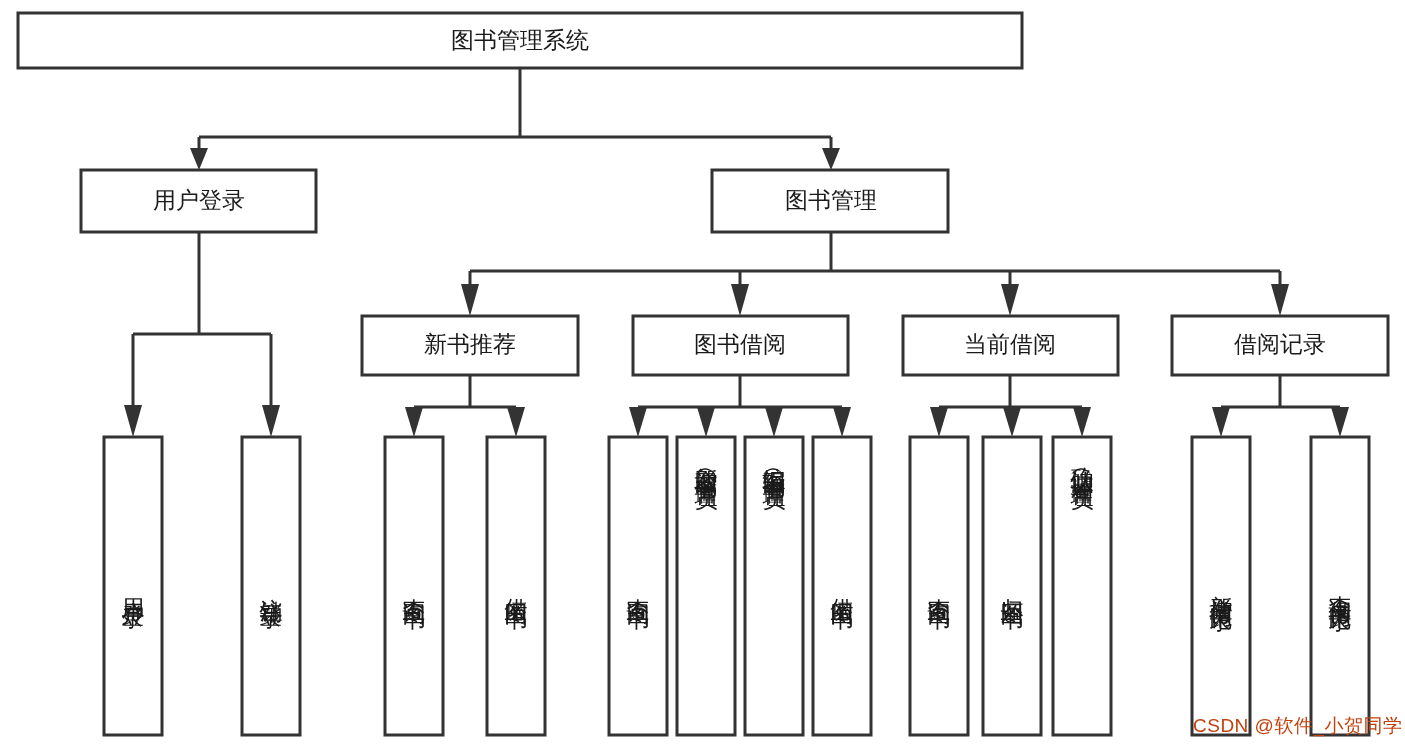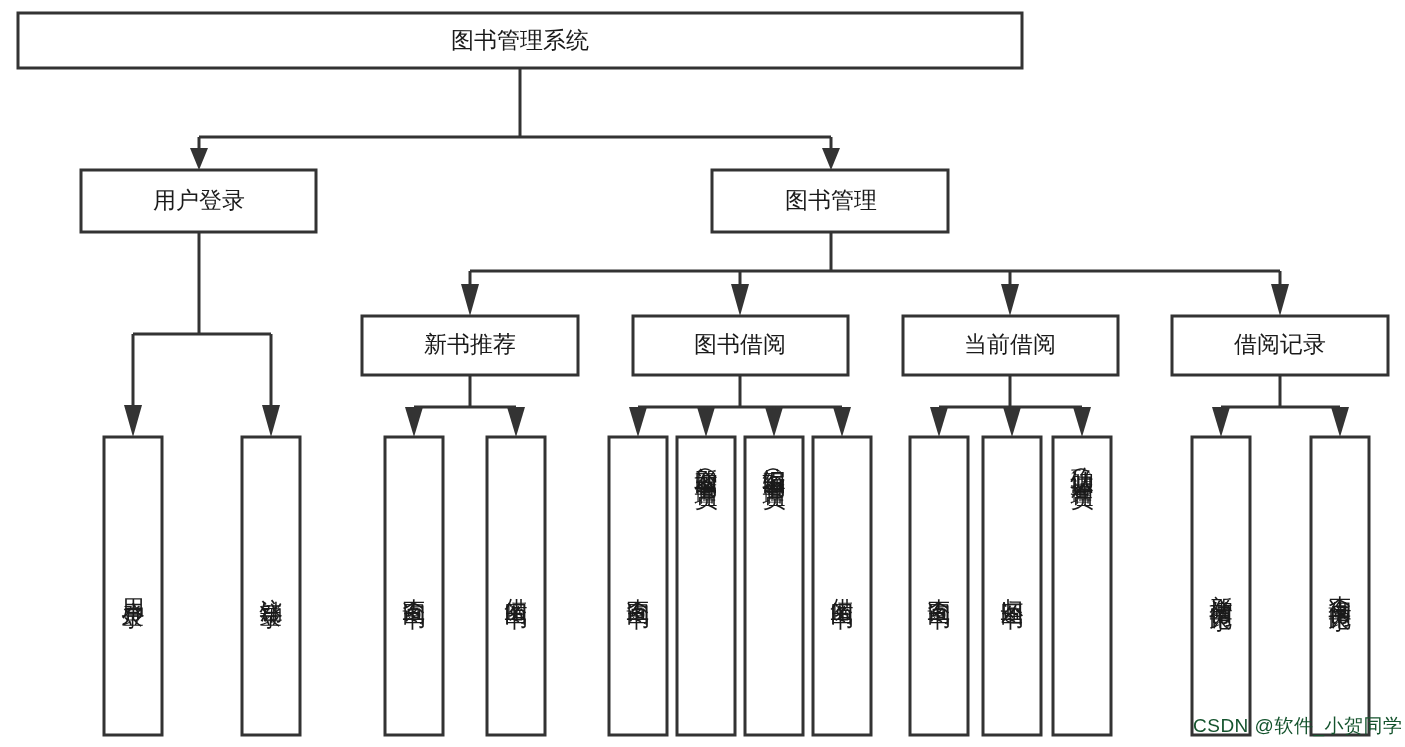--- a/index.html
+++ b/index.html
@@ -59,21 +59,21 @@
     color: #1a1a1a;
     white-space: nowrap;
     text-align: center;
   }
   .watermark {
     position: absolute;
     left: 1193px;
     top: 713px;
     font-family: "Liberation Sans", "DejaVu Sans", sans-serif;
     font-size: 19px;
-    color: #14532d;
+    color: #c2410c;
     white-space: nowrap;
     letter-spacing: 0.5px;
   }
 </style>
 </head>
 <body>
 
 <svg id="diagram" viewBox="0 0 1405 747">
 
   <g>

